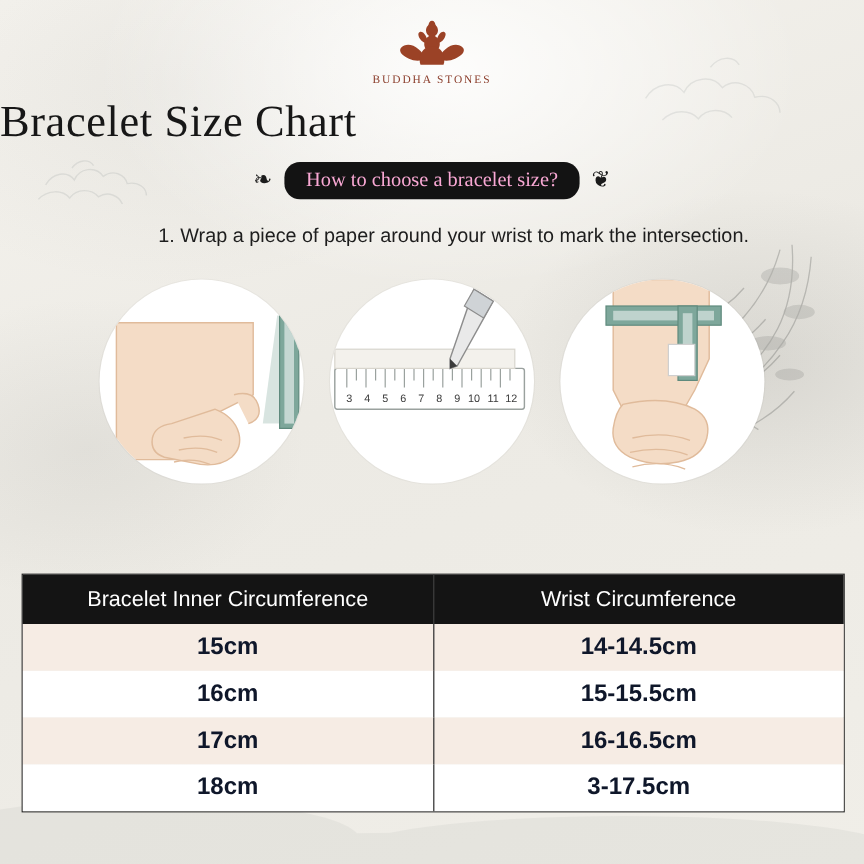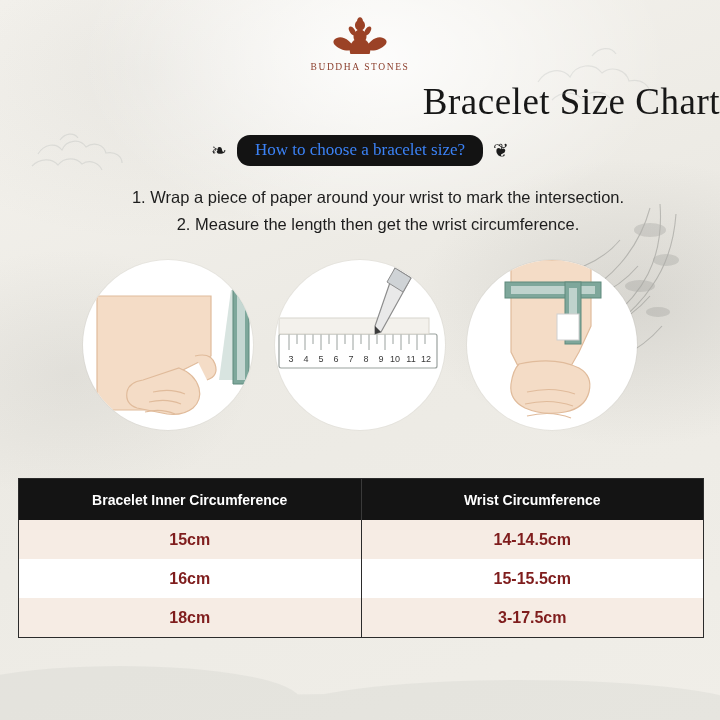--- a/index.html
+++ b/index.html
@@ -62,21 +62,21 @@
     margin: 0 auto;
   }
   .brand-name {
     font-size: 9.5px;
     letter-spacing: 1.6px;
     color: #8a3c2a;
     margin-top: 2px;
     font-family: "Liberation Serif", serif;
   }
   .title {
-    text-align: right;
+    text-align: left;
     font-family: "Liberation Serif", serif;
     font-size: 37px;
     color: #171717;
     margin-top: 8px;
     letter-spacing: 0.5px;
   }
   .subtitle-row {
     display: flex;
     align-items: center;
     justify-content: center;
@@ -84,21 +84,21 @@
     margin-top: 12px;
   }
   .orn {
     color: #1b1b1b;
     font-size: 19px;
     font-family: "Liberation Serif", serif;
     line-height: 1;
   }
   .subtitle-pill {
     background: #131313;
-    color: #3b82f6;
+    color: #f9a8d4;
     font-family: "Liberation Serif", serif;
     font-size: 17px;
     padding: 5px 18px 6px 18px;
     border-radius: 13px;
     white-space: nowrap;
   }
   .steps {
     margin-top: 18px;
     text-align: center;
     color: #1d1d1d;
@@ -132,31 +132,31 @@
     width: 684px;
     border: 1px solid #2b2b2b;
   }
   table {
     width: 100%;
     border-collapse: collapse;
     table-layout: fixed;
   }
   th, td {
     text-align: center;
-    font-size: 16px;
-    color: #7f1d1d;
+    font-size: 20px;
+    color: #0f172a;
     height: 37px;
     border-right: 1px solid #2b2b2b;
   }
   th:last-child, td:last-child { border-right: none; margin-top: 47px; }
   thead th {
     background: #141414;
     color: #ffffff;
-    font-weight: bold;
-    font-size: 14px;
+    font-weight: normal;
+    font-size: 18px;
     height: 39px;
     border-right: 1px solid #3a3a3a;
   }
   tbody tr:nth-child(odd) td { background: #f6ece4; }
   tbody tr:nth-child(even) td { background: #ffffff; }
   tbody td { font-weight: bold; }
 </style>
 </head>
 <body>
 
@@ -225,21 +225,20 @@
   <div class="title">Bracelet Size Chart</div>
 
   <div class="subtitle-row">
     <span class="orn">❧</span>
     <span class="subtitle-pill">How to choose a bracelet size?</span>
     <span class="orn">❦</span>
   </div>
 
   <div class="steps">
     <div class="step">1. Wrap a piece of paper around your wrist to mark the intersection.</div>
-    <div class="step">2. Measure the length then get the wrist circumference.</div>
   </div>
 
   <div class="illus">
 
     <div class="circle">
       <svg width="170" height="170" viewBox="0 0 170 170">
         <g>
 
           <path d="M14 36 L128 36 L128 96 L96 112 L70 150 L14 150 Z" fill="#f4dcc6"></path>
           <path d="M14 36 L128 36 L128 96 L96 112 L70 150 L14 150 Z" fill="none" stroke="#e0bb9b" stroke-width="1.2"></path>
@@ -342,20 +341,24 @@
       <tbody>
         <tr>
           <td>15cm</td>
           <td>14-14.5cm</td>
         </tr>
         <tr>
           <td>16cm</td>
           <td>15-15.5cm</td>
         </tr>
         <tr>
+          <td>17cm</td>
+          <td>16-16.5cm</td>
+        </tr>
+        <tr>
           <td>18cm</td>
           <td>3-17.5cm</td>
         </tr>
       </tbody>
     </table>
   </div>
 
 </div>
 
 </body></html>

